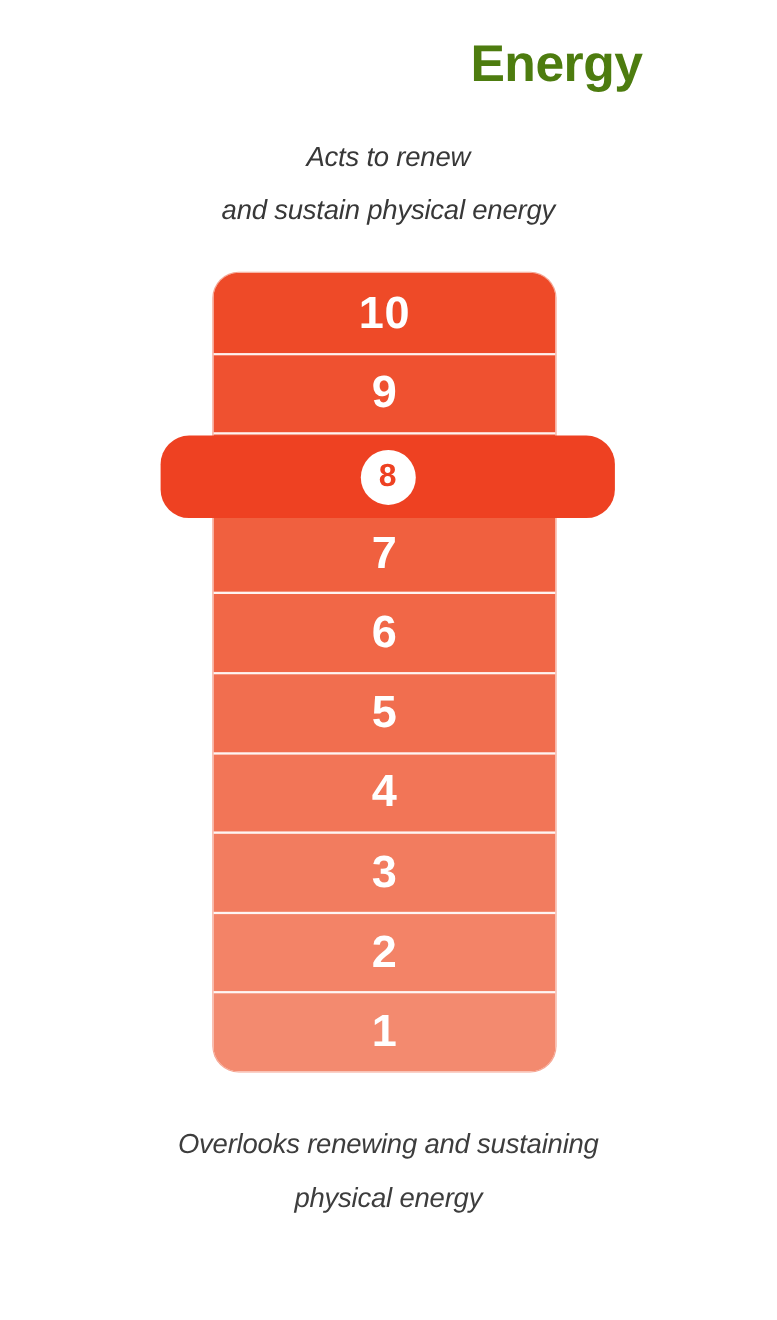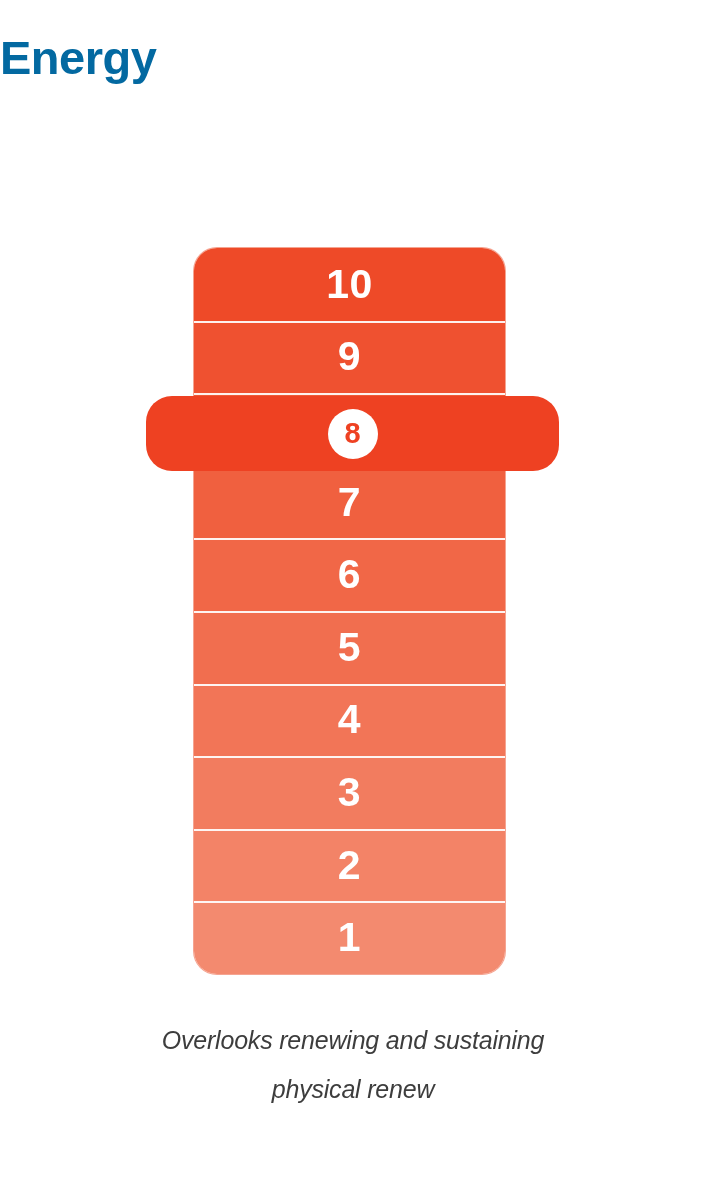--- a/index.html
+++ b/index.html
@@ -23,25 +23,25 @@
     height: 1200px;
     background: #ffffff;
   }
 
   
   .title {
     position: absolute;
     top: 33px;
     left: 0;
     width: 584px;
-    text-align: left;
+    text-align: right;
     font-size: 47px;
     font-weight: 700;
     letter-spacing: -0.5px;
-    color: #0369a1;
+    color: #4d7c0f;
     line-height: 1.05;
   }
 
   
   .subtitle {
     position: absolute;
     top: 120px;
     left: 0;
     width: 706px;
     text-align: center;
@@ -153,20 +153,24 @@
   }
   .caption .line { display: block; }
 </style>
 </head>
 <body>
 
 <div class="page">
 
   <div class="title">Energy</div>
 
+  <div class="subtitle">
+    <span class="line">Acts to renew</span>
+    <span class="line">and sustain physical energy</span>
+  </div>
 
   <div class="scale-wrap">
 
     <div class="scale">
       <div class="seg s10">
         <span>10</span>
       </div>
       <div class="seg s9">
         <span>9</span>
       </div>
@@ -197,16 +201,16 @@
     </div>
 
   </div>
 
   <div class="highlight">
     <div class="highlight-circle">8</div>
   </div>
 
   <div class="caption">
     <span class="line">Overlooks renewing and sustaining</span>
-    <span class="line">physical renew</span>
+    <span class="line">physical energy</span>
   </div>
 
 </div>
 
 </body></html>

